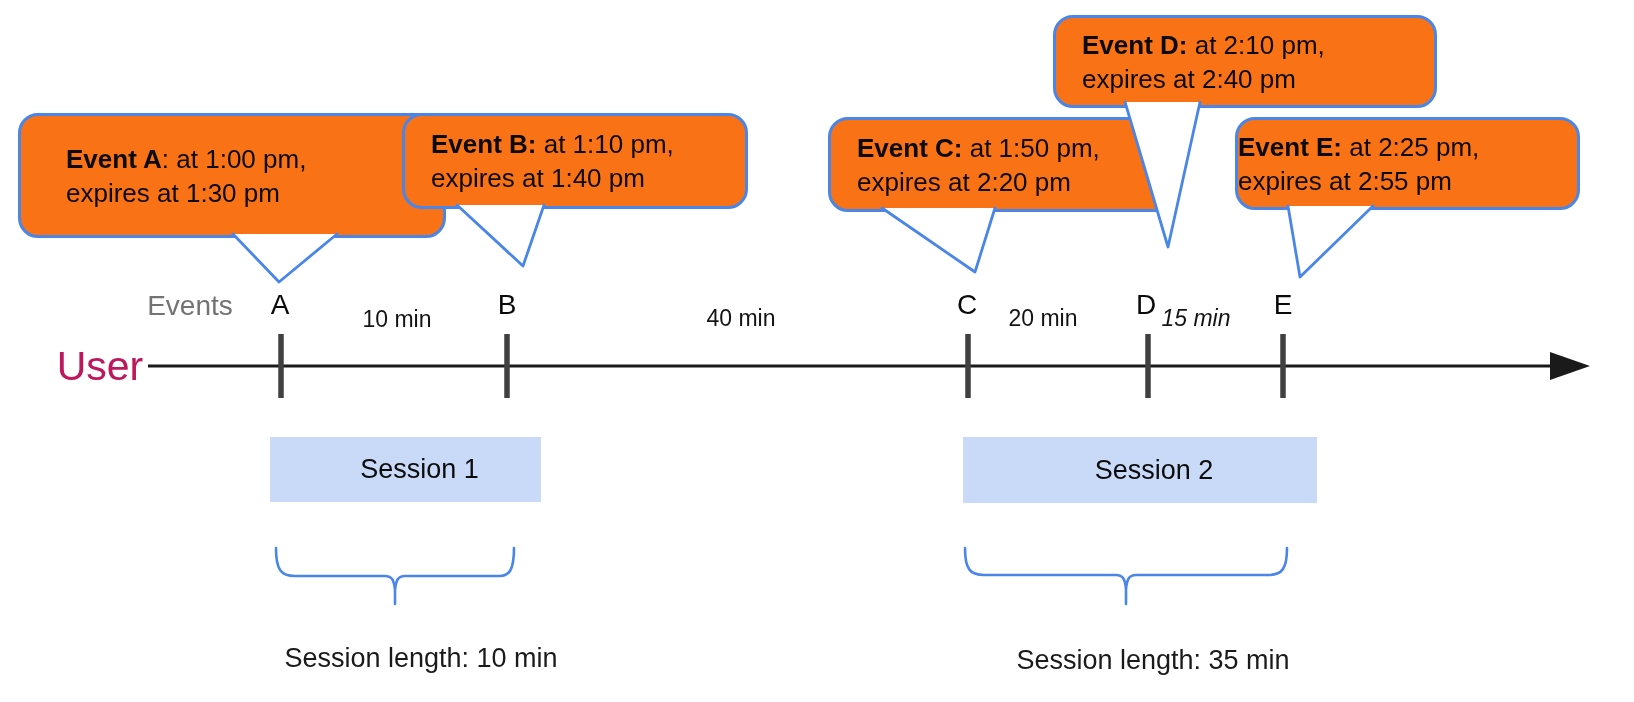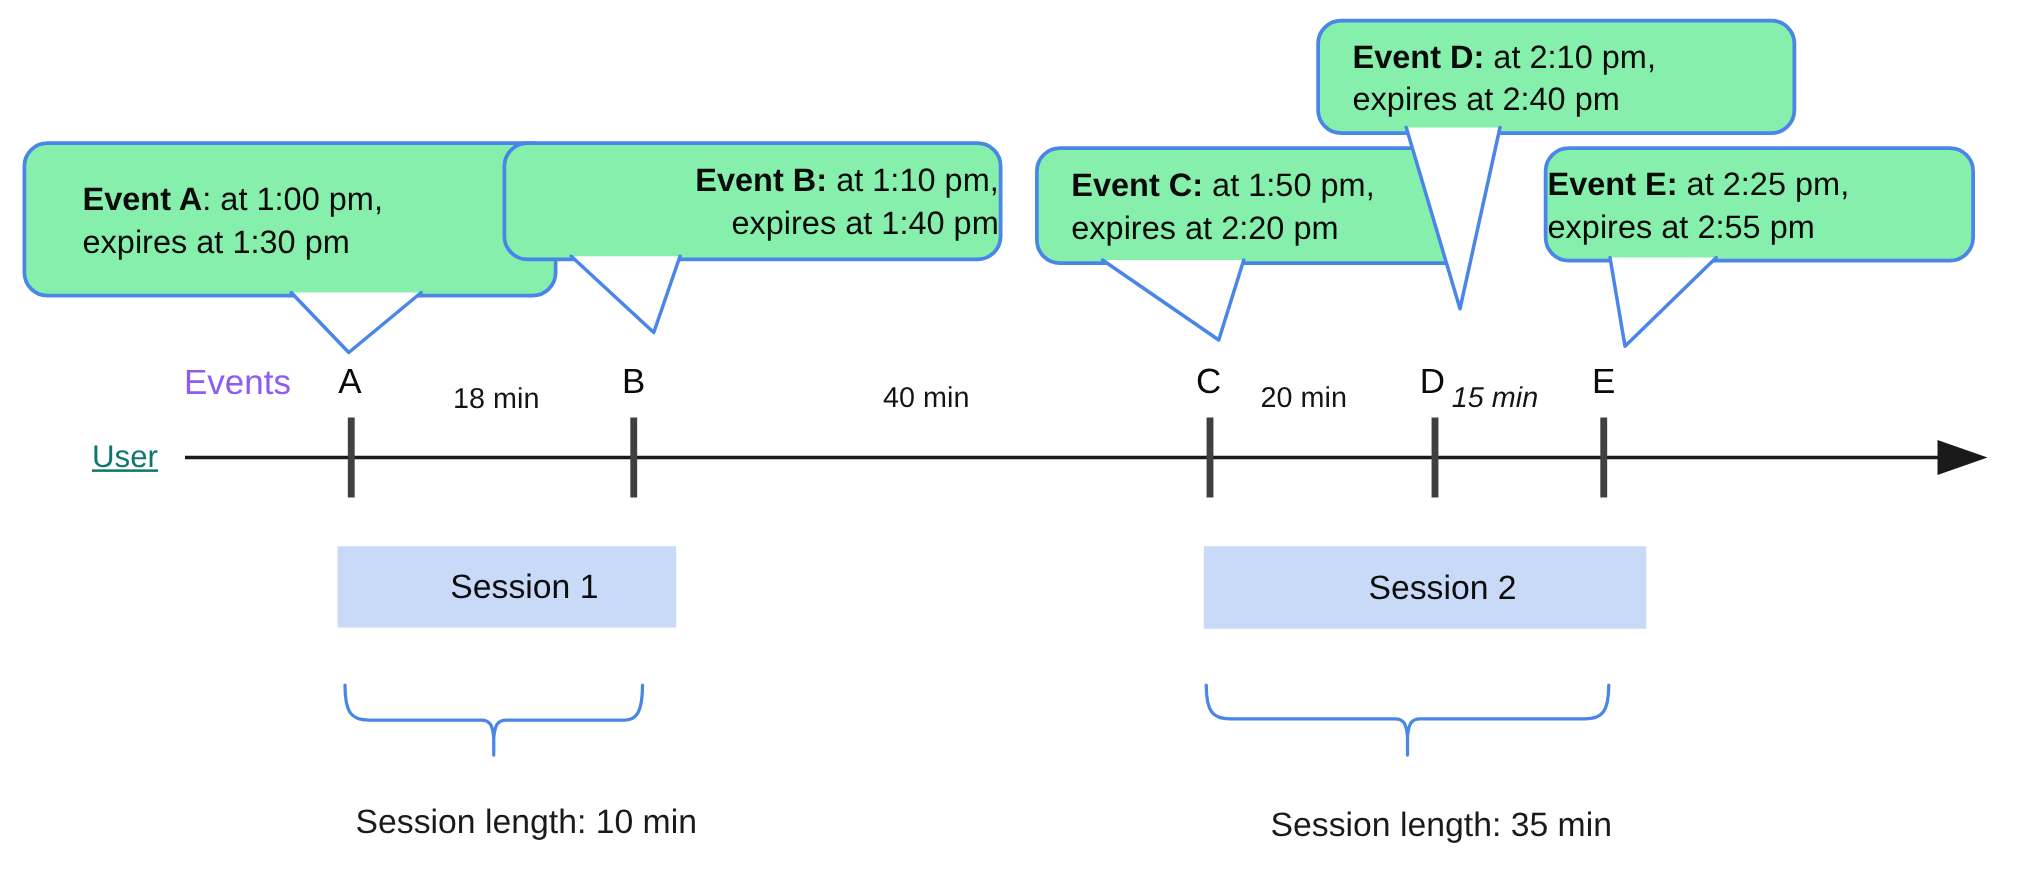--- a/index.html
+++ b/index.html
@@ -1,52 +1,52 @@
 <!DOCTYPE html>
 <html><head>
 <meta charset="utf-8">
 <style>
   html,body{margin:0;padding:0;background:#fff;}
   .stage{
     position:relative;width:1634px;height:702px;background:#ffffff;overflow:hidden;
     font-family:"Liberation Sans",sans-serif;color:#111;
   }
   .pin{position:absolute;transform:translate(-50%,-50%);white-space:nowrap;}
-  .axis-label{font-size:25px;color:#0f766e;text-decoration:underline;}
-  .events-label{font-size:28px;color:#8b5cf6;}
+  .axis-label{font-size:41px;color:#be185d;}
+  .events-label{font-size:28px;color:#737373;}
   .tick-letter{font-size:28px;color:#0a0a0a;}
   .gap-label{font-size:23px;color:#141414;}
   .session-box{
     position:absolute;background:#c9daf8;display:flex;align-items:center;justify-content:center;
     font-size:27px;color:#0c0c0c;z-index:1;padding-left:28px;
   }
   .session-length{font-size:27px;color:#1a1a1a;}
   .bubble{
-    position:absolute;background:#86efac;border:3px solid #4a86e8;border-radius:20px;
+    position:absolute;background:#f97316;border:3px solid #4a86e8;border-radius:20px;
     display:flex;flex-direction:column;justify-content:center;
     font-size:26px;line-height:34px;color:#0b0b0b;z-index:2;box-sizing:border-box;
   }
   .bubble b{font-weight:bold;}
   .overlay-svg{position:absolute;left:0;top:0;z-index:5;pointer-events:none;}
   .tail{fill:#ffffff;stroke:#4a86e8;stroke-width:2.8;stroke-linejoin:round;stroke-linecap:round;}
   .brace{fill:none;stroke:#4a86e8;stroke-width:2.6;stroke-linecap:round;stroke-linejoin:round;}
   .tick{stroke:#404040;stroke-width:5.5;}
   .tline{stroke:#1a1a1a;stroke-width:2.8;}
 </style>
 </head>
 <body>
 
 <div class="stage">
 
   <div class="bubble" style="left:18px;top:113px;width:428px;height:125px;padding-left:45px;">
     <span><b>Event A</b><span>: at 1:00 pm,</span></span>
     <span>expires at 1:30 pm</span>
   </div>
 
-  <div class="bubble" style="left:402px;top:113px;width:400px;height:96px;padding-left:26px;text-align:right;">
+  <div class="bubble" style="left:402px;top:113px;width:346px;height:96px;padding-left:26px;">
     <span><b>Event B:</b><span> at 1:10 pm,</span></span>
     <span>expires at 1:40 pm</span>
   </div>
 
   <div class="bubble" style="left:828px;top:117px;width:350px;height:95px;padding-left:26px;">
     <span><b>Event C:</b><span> at 1:50 pm,</span></span>
     <span>expires at 2:20 pm</span>
   </div>
 
   <div class="bubble" style="left:1053px;top:15px;width:384px;height:93px;padding-left:26px;">
@@ -61,21 +61,21 @@
 
   <div class="pin events-label" style="left:190px;top:306px;">Events</div>
   <div class="pin axis-label" style="left:100px;top:366px;">User</div>
 
   <div class="pin tick-letter" style="left:280px;top:305px;">A</div>
   <div class="pin tick-letter" style="left:507px;top:305px;">B</div>
   <div class="pin tick-letter" style="left:967px;top:305px;">C</div>
   <div class="pin tick-letter" style="left:1146px;top:305px;">D</div>
   <div class="pin tick-letter" style="left:1283px;top:305px;">E</div>
 
-  <div class="pin gap-label" style="left:397px;top:319px;">18 min</div>
+  <div class="pin gap-label" style="left:397px;top:319px;">10 min</div>
   <div class="pin gap-label" style="left:741px;top:318px;">40 min</div>
   <div class="pin gap-label" style="left:1043px;top:318px;">20 min</div>
   <div class="pin gap-label" style="left:1196px;top:318px;font-style:italic;">15 min</div>
 
   <div class="session-box" style="left:270px;top:437px;width:243px;height:65px;">
     <span>Session 1</span>
   </div>
   <div class="session-box" style="left:963px;top:437px;width:326px;height:66px;">
     <span>Session 2</span>
   </div>

